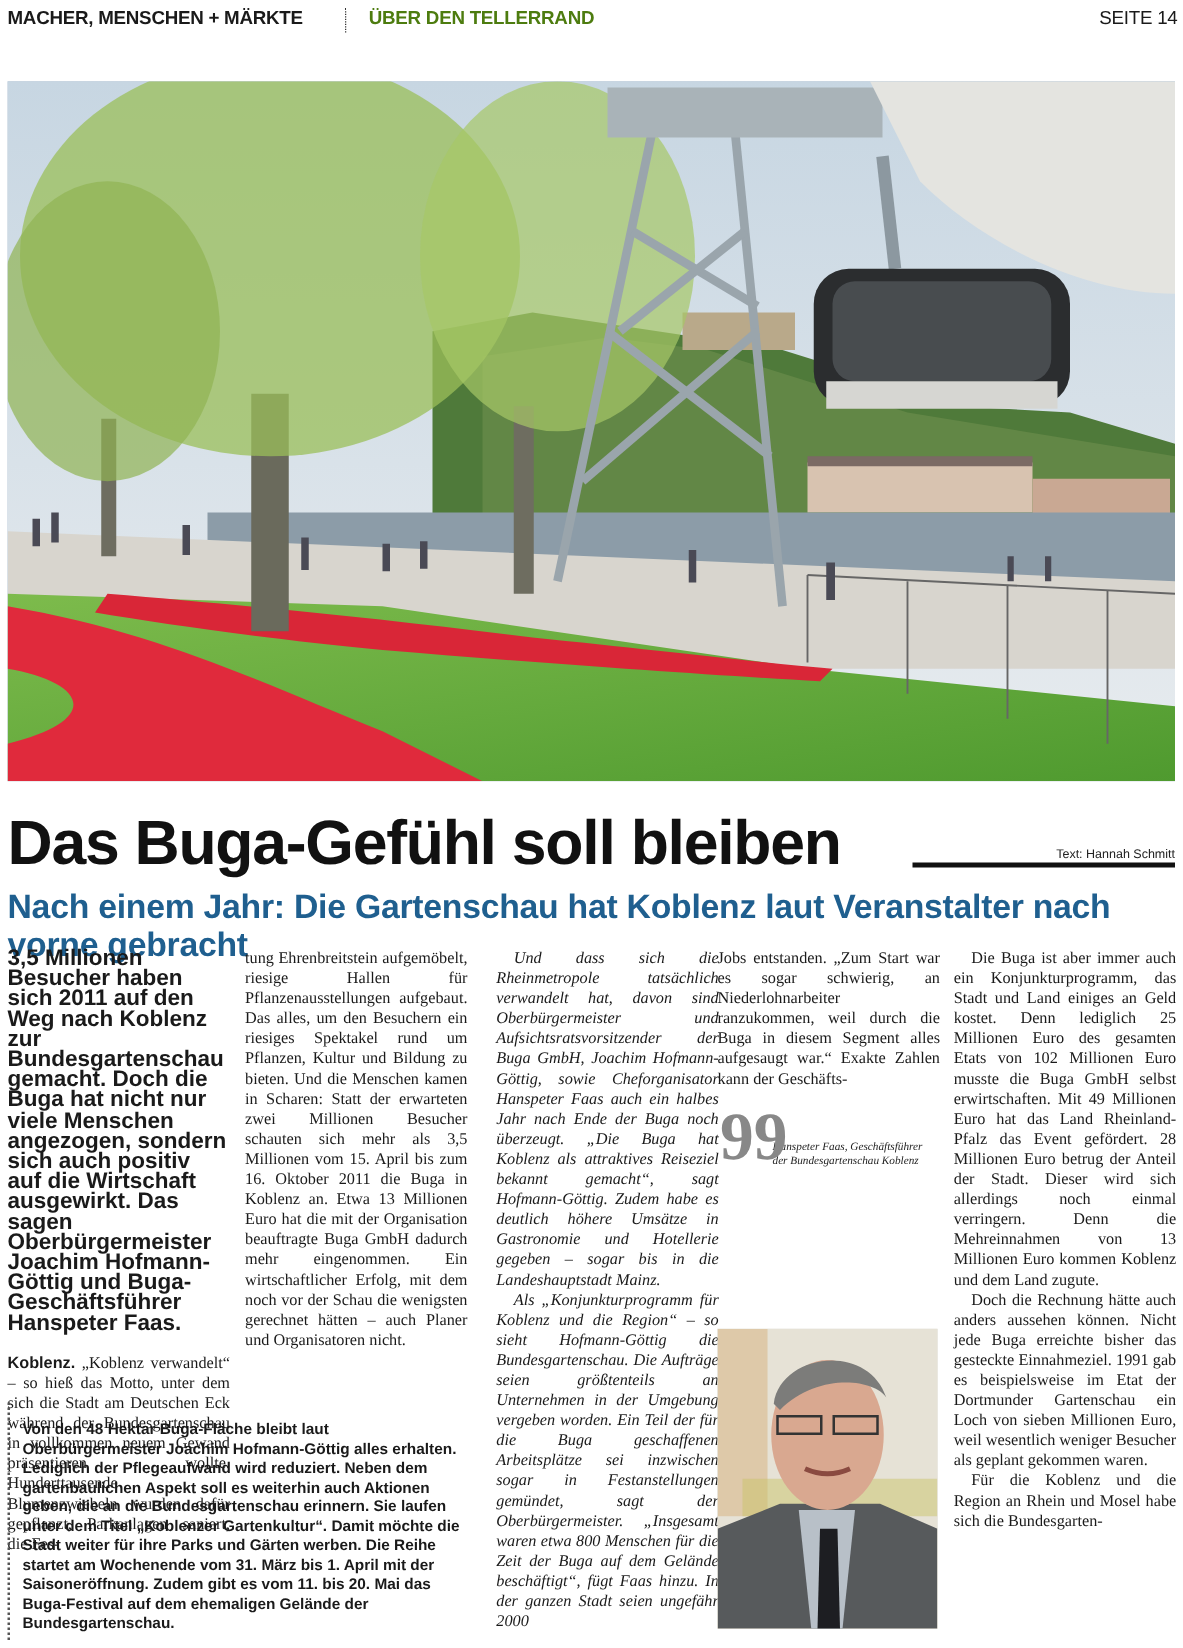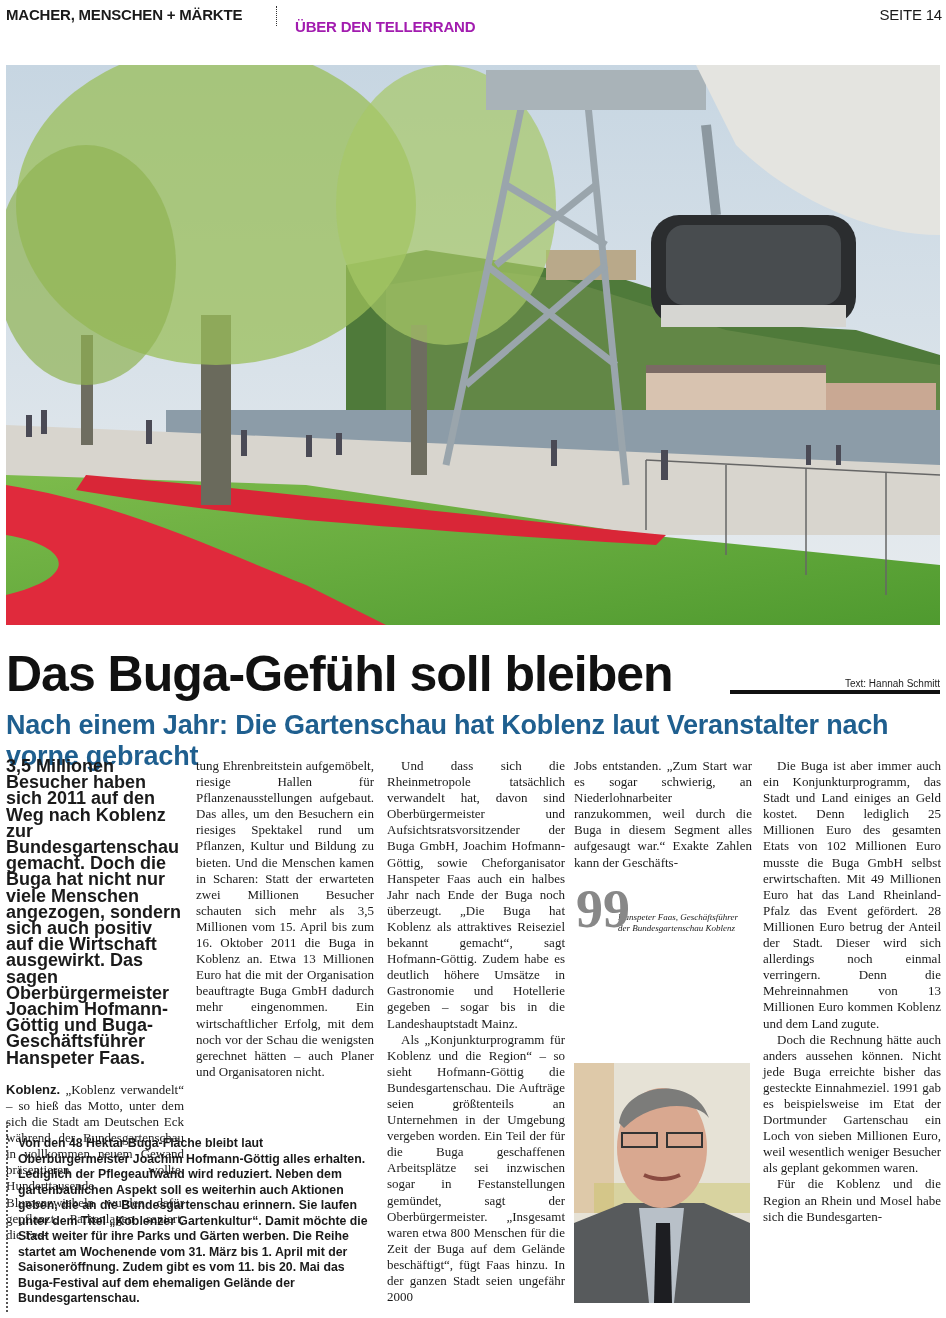--- a/index.html
+++ b/index.html
@@ -2,36 +2,36 @@
 <html><head>
 <meta charset="utf-8">
 <style>
   * { box-sizing: border-box; margin: 0; padding: 0; }
   html, body { width: 946px; height: 1318px; background: #fff; overflow: hidden; }
   body { position: relative; font-family: "Liberation Serif", serif; color: #1a1a1a; }
 
   .header { position: absolute; left: 6px; top: 4px; width: 936px; height: 24px; font-family: "Liberation Sans", sans-serif; font-weight: bold; font-size: 15px; letter-spacing: -0.2px; }
   .header .section { position: absolute; left: 0; top: 2px; color: #1a1a1a; }
   .header .sep { position: absolute; left: 270px; top: 2px; width: 0; height: 20px; border-left: 1px dotted #333; }
-  .header .subsection { position: absolute; left: 289px; top: 14px; color: #a21caf; }
+  .header .subsection { position: absolute; left: 289px; top: 2px; color: #4d7c0f; }
   .header .page { position: absolute; right: 0; top: 2px; font-weight: normal; color: #1a1a1a; }
 
   .photo { position: absolute; left: 6px; top: 65px; width: 934px; height: 560px; overflow: hidden; background: #b8c8d8; }
 
   .headline { position: absolute; left: 6px; top: 644px; font-family: "Liberation Sans", sans-serif; font-weight: bold; font-size: 50px; letter-spacing: -1px; color: #111; line-height: 60px; }
   .headline-rule { position: absolute; left: 730px; top: 690px; width: 210px; height: 4px; background: #111; }
   .byline { position: absolute; right: 6px; top: 678px; font-family: "Liberation Sans", sans-serif; font-size: 10px; color: #222; }
   .subhead { position: absolute; left: 6px; top: 710px; font-family: "Liberation Sans", sans-serif; font-size: 27px; color: #1f5f8f; letter-spacing: -0.2px; }
 
   .col { position: absolute; top: 758px; font-size: 13px; line-height: 16.1px; text-align: justify; hyphens: manual; }
   .col p { margin: 0; }
   .col p.indent { text-indent: 14px; }
   .c1 { left: 6px; width: 178px; }
   .c2 { left: 196px; width: 178px; }
-  .c3 { left: 387px; width: 178px; }
+  .c3 { left: 397px; width: 178px; font-style: italic; }
   .c4 { left: 574px; width: 178px; }
   .c5 { left: 763px; width: 178px; }
 
   .lead { font-family: "Liberation Sans", sans-serif; font-weight: bold; font-size: 18px; line-height: 16.2px; text-align: left; margin-bottom: 16px !important; }
   .dateline { font-family: "Liberation Sans", sans-serif; font-weight: bold; }
 
   .box { position: absolute; left: 6px; top: 1122px; width: 370px; height: 190px; border-left: 2px dotted #555; padding-left: 10px; font-family: "Liberation Sans", sans-serif; }
   .box-title { font-weight: bold; font-size: 12px; color: #1f5f8f; margin-top: 2px; }
   .box-text { font-weight: bold; font-size: 12.3px; line-height: 15.5px; color: #1a1a1a; margin-top: 14px; }
 

